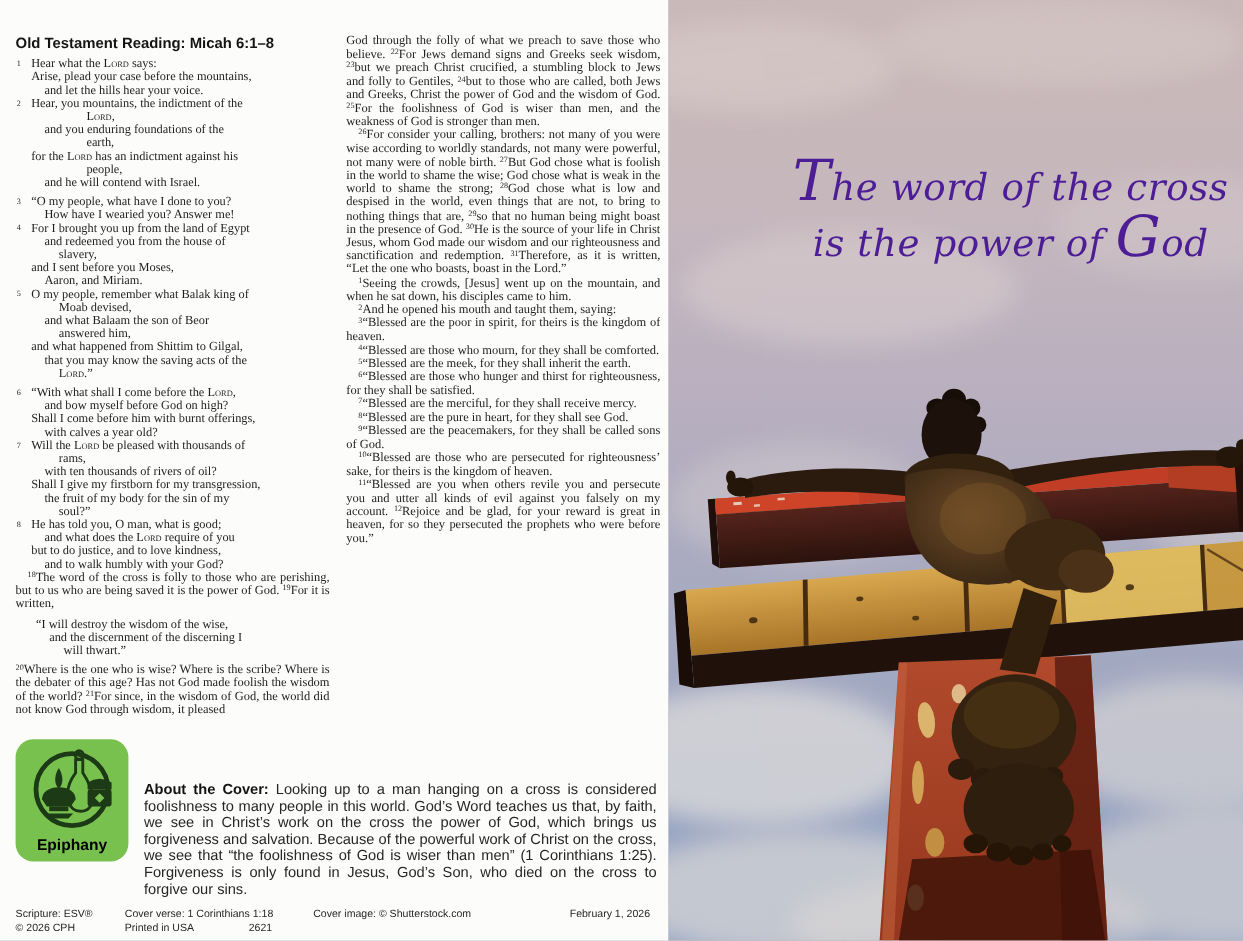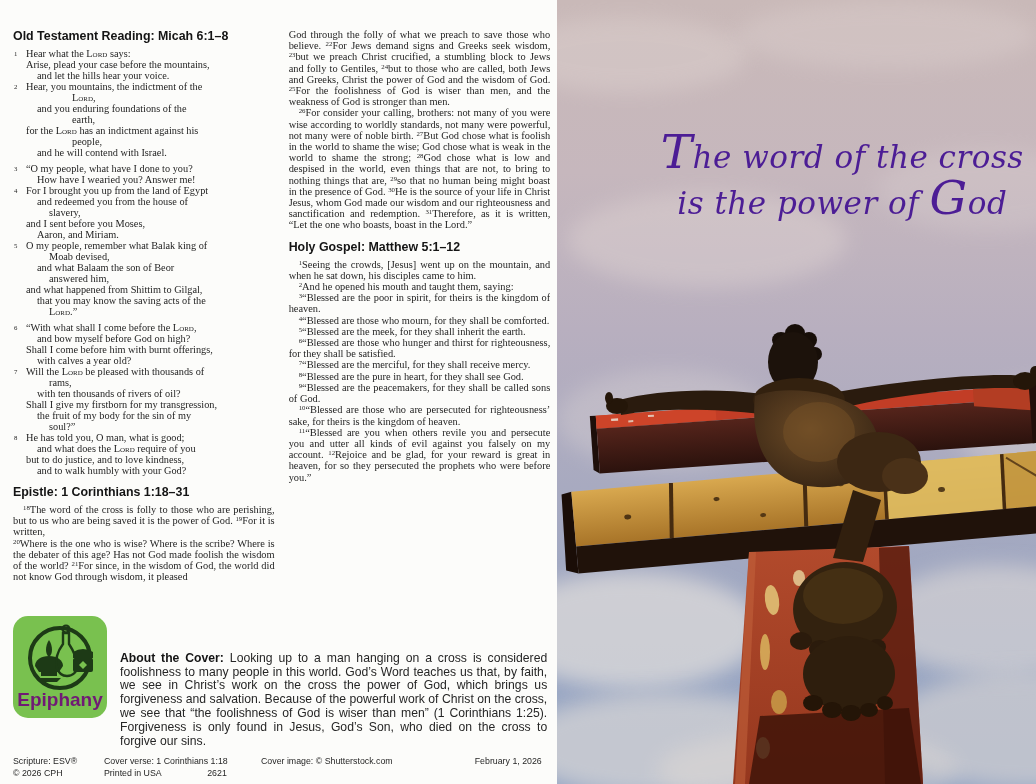--- a/index.html
+++ b/index.html
@@ -25,21 +25,21 @@
   sup.vs { font-size:6.8px; line-height:0; position:relative; top:-3px; vertical-align:baseline; }
 
   .para { font-family:"Liberation Serif", serif; font-size:10.4px; line-height:11.2px; text-align:justify; color:#1e1e1e; margin:0; }
   .para.ind { text-indent:10px; }
   .quote { margin:5px 0 5px 17px; }
 
   
   .bottom { display:flex; gap:13px; margin-top:auto; align-items:flex-start; padding-right:3px; }
   .badge { width:94px; flex:0 0 94px; text-align:center; }
   .badge-box { width:94px; height:102px; border-radius:15px; background:#79c14f; position:relative; }
-  .badge-label { position:absolute; bottom:7px; width:100%; text-align:center; font-family:"Liberation Sans", sans-serif; font-size:19px; font-weight:bold; color:#701a75; }
+  .badge-label { position:absolute; bottom:7px; width:100%; text-align:center; font-family:"Liberation Sans", sans-serif; font-size:13px; font-weight:bold; color:#000000; }
   .about { font-family:"Liberation Sans", sans-serif; font-size:12.2px; line-height:13.9px; text-align:justify; color:#262626;margin-top:36px; }
   .about b { font-weight:bold; color:#141414; }
 
   
   .footer { font-family:"Liberation Sans", sans-serif; font-size:8.8px; line-height:11.5px; color:#262626; margin-top:7px; padding-right:3px; }
   .frow { display:flex; }
   .fc1 { width:91px; }
   .fc2a { width:157px; }
   .fc2b { width:74px; }
   .fc3 { flex:1; }
@@ -97,29 +97,32 @@
             <div class="pline l1">with ten thousands of rivers of oil?</div>
             <div class="pline l0">Shall I give my firstborn for my transgression,</div>
             <div class="pline l1">the fruit of my body for the sin of my</div>
             <div class="pline l2">soul?”</div>
             <div class="pline l0"><span class="vnum">8</span>He has told you, O man, what is good;</div>
             <div class="pline l1">and what does the <span class="sc">Lord</span> require of you</div>
             <div class="pline l0">but to do justice, and to love kindness,</div>
             <div class="pline l1">and to walk humbly with your God?</div>
           </div>
 
-        <h2 class="reading-heading mt">Epistle: 1 Corinthians 1:18–31</h2>
         <p class="para ind"><sup class="vs">18</sup>The word of the cross is folly to those who are perishing, but to us who are being saved it is the power of God. <sup class="vs">19</sup>For it is written,</p>
+        <div class="poem quote">
+            <div class="pline l0">“I will destroy the wisdom of the wise,</div>
+            <div class="pline l1">and the discernment of the discerning I</div>
+            <div class="pline l2">will thwart.”</div>
+          </div>
         <p class="para"><sup class="vs">20</sup>Where is the one who is wise? Where is the scribe? Where is the debater of this age? Has not God made foolish the wisdom of the world? <sup class="vs">21</sup>For since, in the wisdom of God, the world did not know God through wisdom, it pleased</p>
       </div>
 
       <div class="col">
         <p class="para">God through the folly of what we preach to save those who believe. <sup class="vs">22</sup>For Jews demand signs and Greeks seek wisdom, <sup class="vs">23</sup>but we preach Christ crucified, a stumbling block to Jews and folly to Gentiles, <sup class="vs">24</sup>but to those who are called, both Jews and Greeks, Christ the power of God and the wisdom of God. <sup class="vs">25</sup>For the foolishness of God is wiser than men, and the weakness of God is stronger than men.</p>
         <p class="para ind"><sup class="vs">26</sup>For consider your calling, brothers: not many of you were wise according to worldly standards, not many were powerful, not many were of noble birth. <sup class="vs">27</sup>But God chose what is foolish in the world to shame the wise; God chose what is weak in the world to shame the strong; <sup class="vs">28</sup>God chose what is low and despised in the world, even things that are not, to bring to nothing things that are, <sup class="vs">29</sup>so that no human being might boast in the presence of God. <sup class="vs">30</sup>He is the source of your life in Christ Jesus, whom God made our wisdom and our righteousness and sanctification and redemption. <sup class="vs">31</sup>Therefore, as it is written, “Let the one who boasts, boast in the Lord.”</p>
-        <h2 class="reading-heading mt" style="margin-bottom:5px;">Holy Gospel: Matthew 5:1–12</h2>
         <div>
             <p class="para ind"><sup class="vs">1</sup>Seeing the crowds, [Jesus] went up on the mountain, and when he sat down, his disciples came to him.</p>
             <p class="para ind"><sup class="vs">2</sup>And he opened his mouth and taught them, saying:</p>
             <p class="para ind"><sup class="vs">3</sup>“Blessed are the poor in spirit, for theirs is the kingdom of heaven.</p>
             <p class="para ind"><sup class="vs">4</sup>“Blessed are those who mourn, for they shall be comforted.</p>
             <p class="para ind"><sup class="vs">5</sup>“Blessed are the meek, for they shall inherit the earth.</p>
             <p class="para ind"><sup class="vs">6</sup>“Blessed are those who hunger and thirst for righteousness, for they shall be satisfied.</p>
             <p class="para ind"><sup class="vs">7</sup>“Blessed are the merciful, for they shall receive mercy.</p>
             <p class="para ind"><sup class="vs">8</sup>“Blessed are the pure in heart, for they shall see God.</p>
             <p class="para ind"><sup class="vs">9</sup>“Blessed are the peacemakers, for they shall be called sons of God.</p>

